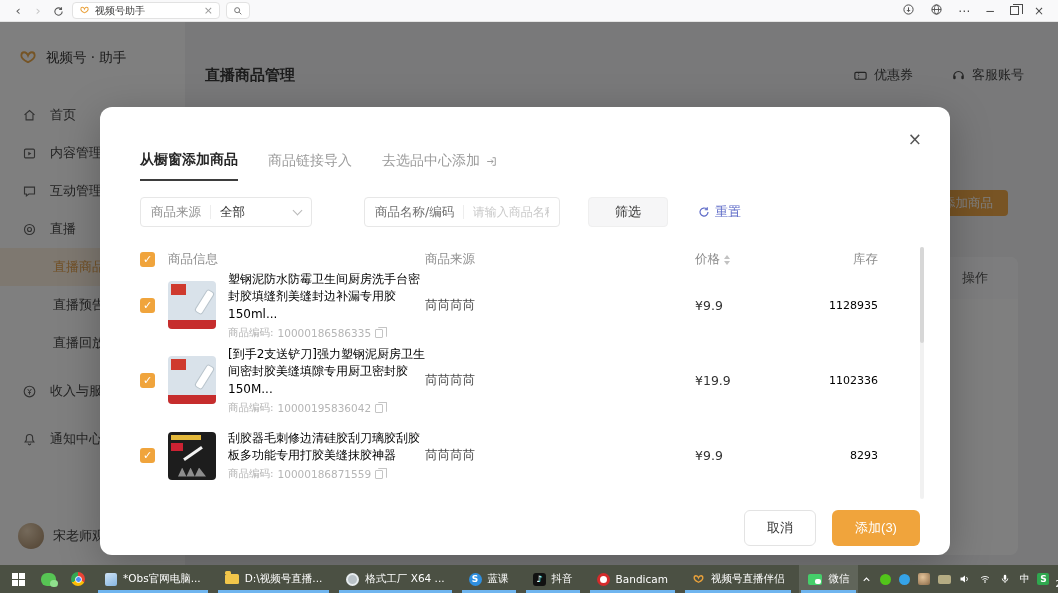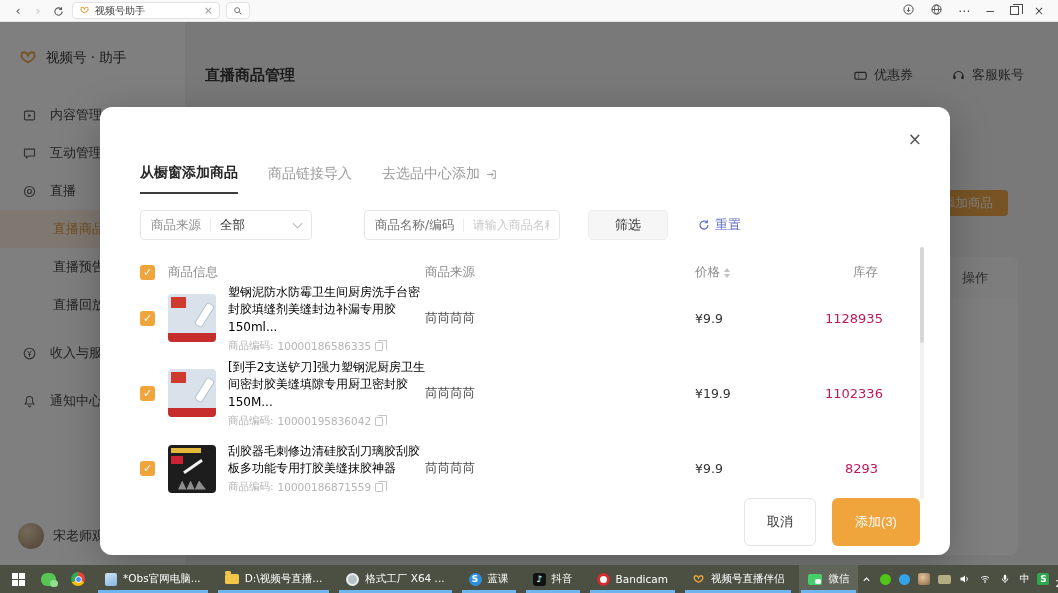--- a/index.html
+++ b/index.html
@@ -42,21 +42,21 @@
             border:none; border-radius:4px; font-size:12.5px; z-index:1; }
   .bg-card { position:absolute; left:205px; right:40px; top:235px; bottom:10px; background:#fff; border-radius:8px; z-index:1; }
   .bg-card-head { height:42px; background:#fafbfc; border-radius:8px 8px 0 0; position:relative; }
   .bg-op { position:absolute; right:30px; top:0; line-height:42px; font-size:13px; color:#444; }
   .overlay { position:absolute; inset:0; background:rgba(22,22,22,0.55); z-index:5; }
 
   
   .modal { position:absolute; left:100px; top:85px; width:850px; height:448px; background:#fff;
            border-radius:12px; z-index:10; box-shadow:0 10px 40px rgba(0,0,0,.25); }
   .m-close { position:absolute; top:24px; right:28px; font-size:17px; color:#555; line-height:1; cursor:default; }
-  .m-tabs { display:flex; gap:30px; padding:44px 40px 0;margin-top:13px; }
+  .m-tabs { display:flex; gap:30px; padding:44px 40px 0; }
   .mtab { font-size:14px; color:#9b9b9b; padding-bottom:10px; display:flex; align-items:center; gap:5px; }
   .mtab.active { color:#262626; font-weight:bold; border-bottom:2px solid #3d3d3d; }
   .mtab svg { color:#9b9b9b; }
 
   .filter { display:flex; align-items:center; margin:16px 40px 0; }
   .f-box { height:30px; border:1px solid #e7e7e7; border-radius:4px; display:flex; align-items:center; padding:0 10px; gap:9px; background:#fff; }
   .f-select { width:172px; }
   .f-input { width:196px; margin-left:52px; }
   .f-label { color:#8f8f8f; font-size:12.5px; white-space:nowrap; }
   .f-label.darker { color:#6e6e6e; }
@@ -93,27 +93,27 @@
   .thumb.dark .yline { position:absolute; top:3px; left:3px; width:30px; height:5px; background:#e4b83a; }
   .thumb.dark .rbox { position:absolute; top:11px; left:3px; width:12px; height:8px; background:#c23; }
   .thumb.dark .arrow { position:absolute; top:20px; left:14px; width:22px; height:3px; background:#f2f2f2; transform:rotate(-35deg); }
   .thumb.dark .grid { position:absolute; bottom:3px; left:10px; width:28px; height:9px; background:#8e8e8e; clip-path:polygon(0 100%,15% 0,30% 100%,45% 0,60% 100%,75% 0,100% 100%); }
   .p-title { font-size:12px; color:#000000; line-height:1.45; width:197px; }
   .p-code { margin-top:3px; font-size:10.5px; color:#b5b5b5; display:flex; align-items:center; gap:4px; }
   .copy-ic { width:8px; height:9px; border:1px solid #c4c4c4; border-radius:1px; position:relative; flex:none; }
   .copy-ic::before { content:""; position:absolute; left:2px; top:-3px; width:8px; height:9px; border:1px solid #c4c4c4; border-left:none; border-bottom:none; border-radius:1px; }
   .v-source { width:270px; font-size:12.5px; color:#4a4a4a; }
   .v-price { width:130px; font-size:12.5px; color:#333; }
-  .v-stock { width:53px; text-align:right; font-size:13px; color:#be185d; }
+  .v-stock { width:53px; text-align:right; font-size:11px; color:#000000; }
 
   .m-scroll { position:absolute; right:26px; top:140px; width:4px; height:252px; background:#f1f1f1; border-radius:2px; }
   .m-thumb { width:4px; height:96px; background:#d7d7d7; border-radius:2px; }
 
   .m-footer { position:absolute; right:30px; bottom:9px; display:flex; gap:16px; }
-  .btn { height:48px; border-radius:6px; font-size:13px; display:flex; align-items:center; justify-content:center; }
+  .btn { height:36px; border-radius:6px; font-size:13px; display:flex; align-items:center; justify-content:center; }
   .btn-cancel { width:72px; background:#fff; border:1px solid #e3e3e3; color:#333; }
   .btn-primary { min-width:88px; padding:0 16px; background:#f0a43c; border:none; color:#fff; }
 
   
   .taskbar { position:absolute; left:0; right:0; bottom:0; height:28px; background:#4b5043; display:flex; align-items:center; padding:0 3px; z-index:20; }
   .tb-btn { width:30px; height:28px; display:flex; align-items:center; justify-content:center; flex:none; }
   .win-grid { display:grid; grid-template-columns:6px 6px; grid-template-rows:6px 6px; gap:1px; }
   .win-grid i { background:#fff; }
   .ic-wechat { width:15px; height:13px; background:#57c554; border-radius:6px; position:relative; }
   .ic-wechat::after { content:""; position:absolute; right:-2px; bottom:-1px; width:8px; height:7px; background:#8fe08d; border-radius:4px; }
@@ -193,20 +193,26 @@
     <aside class="sidebar">
       <div class="brand">
         <svg width="20" height="20" viewBox="0 0 24 24">
             <path d="M12 9 C10 3.5 4 4 4 9 C4 13.5 9 15.5 12 17 C15 15.5 20 13.5 20 9 C20 4 14 3.5 12 9 Z" fill="none" stroke="#e9a13b" stroke-width="2.2"></path>
           </svg>
         <span>视频号 · 助手</span>
       </div>
       <nav class="nav">
         <div class="nav-item">
           <svg width="15" height="15" viewBox="0 0 24 24">
+              <path d="M4 11L12 4l8 7M6.5 9.8V19h11V9.8" fill="none" stroke="#555" stroke-width="1.8"></path>
+            </svg>
+          <span>首页</span>
+        </div>
+        <div class="nav-item">
+          <svg width="15" height="15" viewBox="0 0 24 24">
               <rect x="4" y="5" width="16" height="14" rx="2" fill="none" stroke="#555" stroke-width="1.8"></rect>
               <path d="M10 9l5 3-5 3z" fill="#555"></path>
             </svg>
           <span>内容管理</span>
         </div>
         <div class="nav-item">
           <svg width="15" height="15" viewBox="0 0 24 24">
               <path d="M4 5h16v11h-9l-4 3v-3H4z" fill="none" stroke="#555" stroke-width="1.8"></path>
             </svg>
           <span>互动管理</span>

